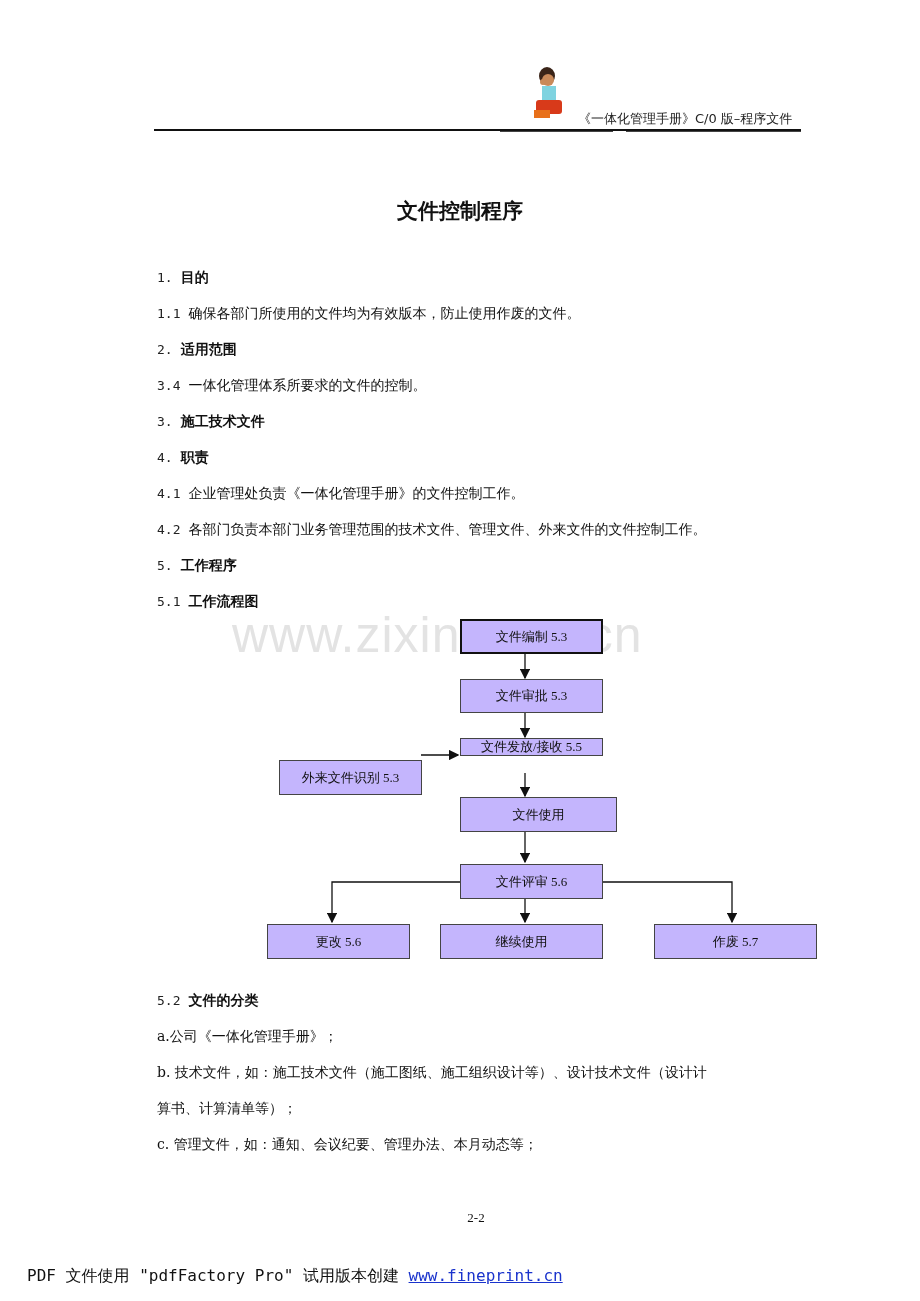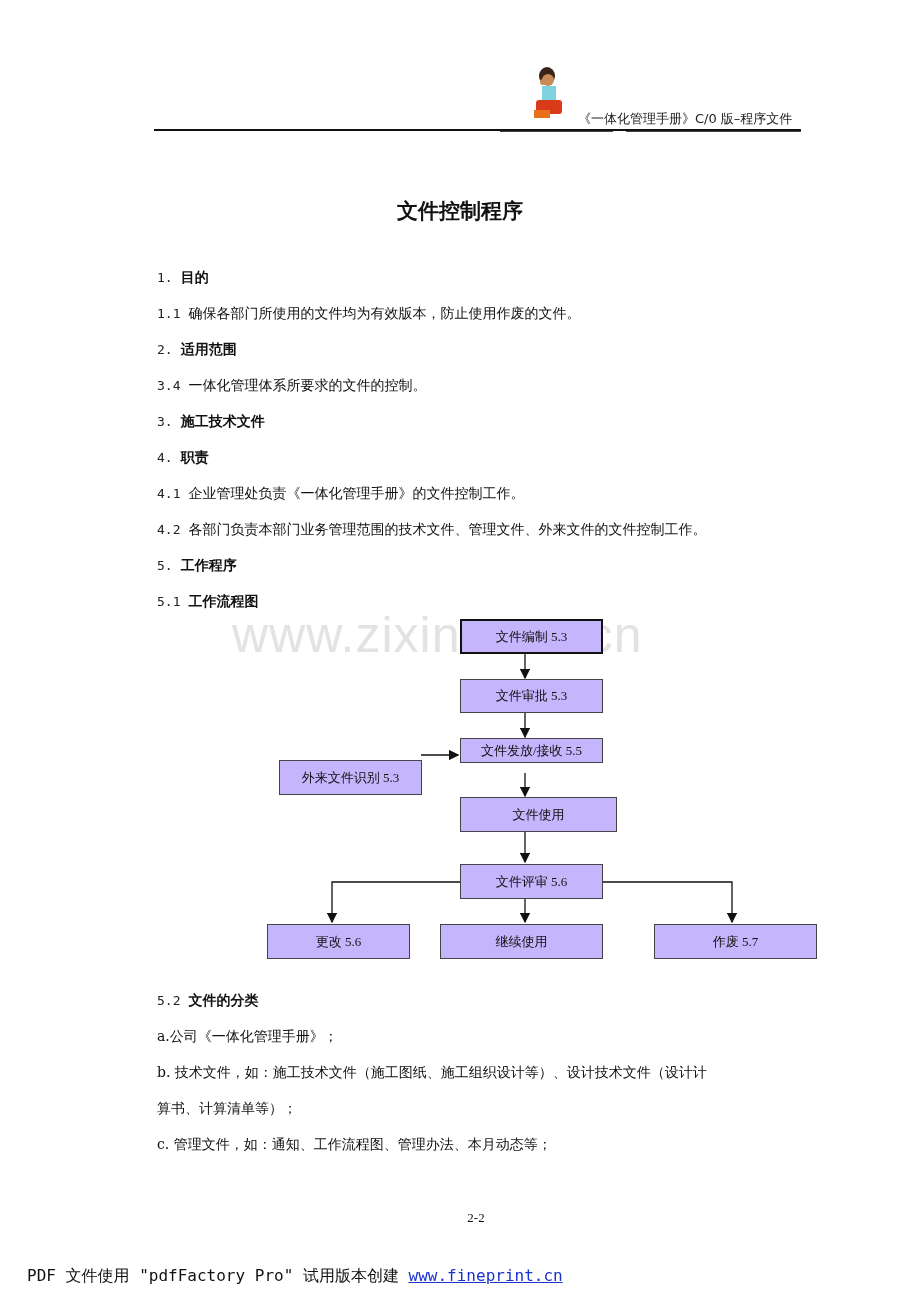--- a/index.html
+++ b/index.html
@@ -70,28 +70,28 @@
     <line x1="525" y1="831" x2="525" y2="862" marker-end="url(#arr)"></line>
     <polyline points="461,882 332,882 332,922" marker-end="url(#arr)"></polyline>
     <line x1="525" y1="899" x2="525" y2="922" marker-end="url(#arr)"></line>
     <polyline points="603,882 732,882 732,922" marker-end="url(#arr)"></polyline>
   </g>
 </svg>
 
 <div class="box thick" style="left:460px;top:619px;width:143px;height:35px">文件编制 5.3</div>
 <div class="box" style="left:460px;top:679px;width:143px;height:34px">文件审批 5.3</div>
 <div class="box" style="left:279px;top:760px;width:143px;height:35px">外来文件识别 5.3</div>
-<div class="box" style="left:460px;top:738px;width:143px;height:25px">文件发放/接收 5.5</div>
+<div class="box" style="left:460px;top:738px;width:143px;height:18px">文件发放/接收 5.5</div>
 <div class="box" style="left:460px;top:797px;width:157px;height:35px">文件使用</div>
 <div class="box" style="left:460px;top:864px;width:143px;height:35px">文件评审 5.6</div>
 <div class="box" style="left:267px;top:924px;width:143px;height:35px">更改 5.6</div>
 <div class="box" style="left:440px;top:924px;width:163px;height:35px">继续使用</div>
 <div class="box" style="left:654px;top:924px;width:163px;height:35px">作废 5.7</div>
 
 <div class="abs line" style="top:992px"><span class="num">5.2</span><span class="h">文件的分类</span></div>
 <div class="abs line" style="top:1028px">a.公司《一体化管理手册》；</div>
 <div class="abs line" style="top:1064px">b. 技术文件，如：施工技术文件（施工图纸、施工组织设计等）、设计技术文件（设计计</div>
 <div class="abs line" style="top:1100px">算书、计算清单等）；</div>
-<div class="abs line" style="top:1136px">c. 管理文件，如：通知、工作流程图、管理办法、本月动态等；</div>
+<div class="abs line" style="top:1136px">c. 管理文件，如：通知、会议纪要、管理办法、本月动态等；</div>
 
 <div class="abs pagenum">2-2</div>
 
 <div class="abs footer"><span>PDF 文件使用 "pdfFactory Pro" 试用版本创建 </span><a>www.fineprint.cn</a></div>
 
 </body></html>

